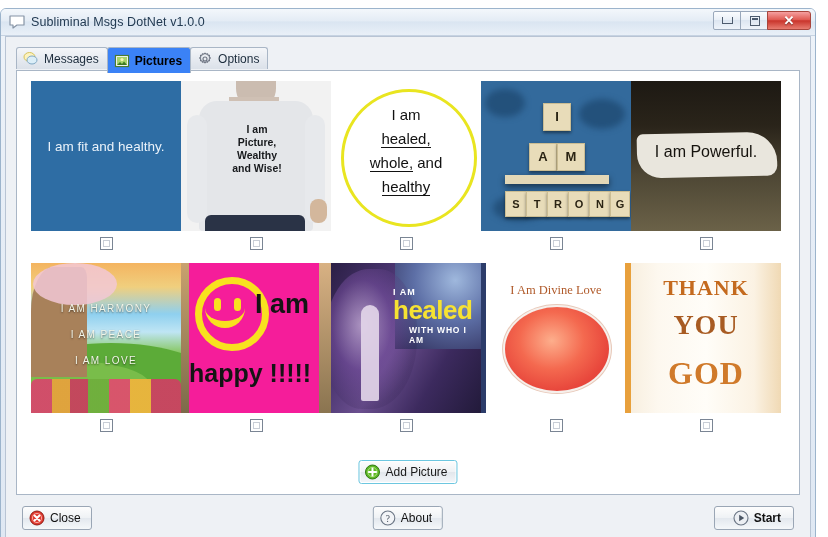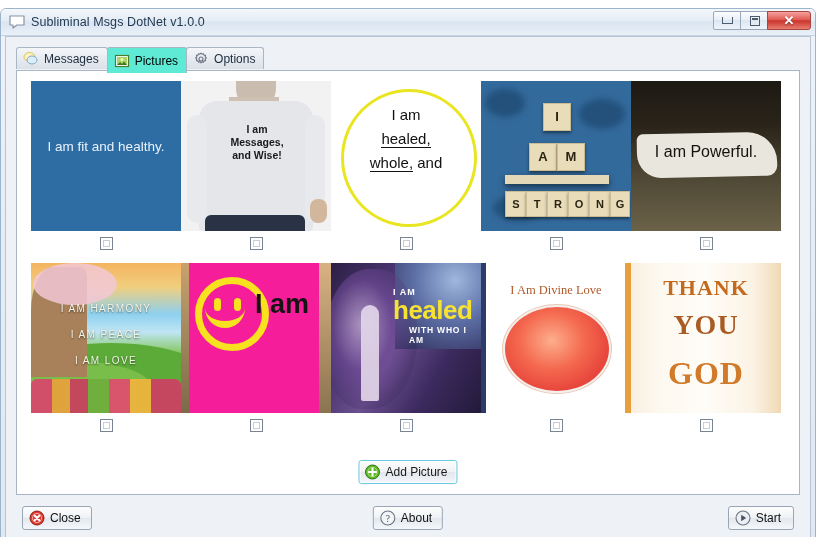--- a/index.html
+++ b/index.html
@@ -107,24 +107,25 @@
     border-bottom: none;
     border-radius: 3px 3px 0 0;
     background: linear-gradient(to bottom, #f4f6f9 0%, #e6eaf0 55%, #dbe1e9 100%);
     font-size: 12px;
     color: #1c2c3c;
     margin-right: -1px;
     position: relative;
   }
   .tab.active {
     height: 26px;
-    background: #5eead4;
+    background: #3b82f6;
     border-color: #a9b6c6;
     z-index: 3;
     color: #000;
+    font-weight: bold;
   }
   .tabpage {
     position: absolute; left: 10px; top: 33px; right: 10px; bottom: 44px;
     background: #ffffff;
     border: 1px solid #a9b6c6;
     box-sizing: border-box;
     z-index: 2;
   }
   .tab-ico { width: 16px; height: 16px; flex: none; position: relative; }
 
@@ -176,21 +177,21 @@
     display: flex; align-items: center; gap: 5px;
     border: 1px solid #9aa6b5;
     border-radius: 3px;
     box-sizing: border-box;
     background: linear-gradient(to bottom, #fdfdfd 0%, #eff2f5 48%, #e3e8ee 52%, #f5f8fa 100%);
     font-size: 12px; color: #111;
     cursor: default;
   }
   #btn-close { left: 16px; align-items: center; }
   #btn-about { left: 50%; transform: translateX(-50%); }
-  #btn-start { right: 16px; padding: 0 12px 0 6px; }
+  #btn-start { right: 16px; padding: 0 12px 0 18px; font-weight: bold; }
 
   .ico { width: 16px; height: 16px; flex: none; display:block; }
 
   
   .art { position:absolute; inset:0; }
   .artTxt { position:absolute; text-align:center; width:100%; }
 
   
   .a1 { background:#2e6da4; }
   .a1 .t { top:58px; color:#eaf2fa; font-size:13.5px; left:0; }
@@ -378,38 +379,40 @@
               <div class="art a2">
                 <div class="head"></div>
                   <div class="neck"></div>
                 <div class="body"></div>
                   <div class="armL"></div>
                   <div class="armR"></div>
                 <div class="hand"></div>
                   <div class="pants"></div>
                 <div class="artTxt t">
                   <div>I am</div>
-                  <div>Messages,</div>
+                  <div>Picture,</div>
+                  <div>Wealthy</div>
                   <div>and Wise!</div>
                 </div>
               </div>
             </div>
             <div class="cbrow">
                 <span class="cb"></span>
               </div>
           </div>
 
           <div class="pcell">
             <div class="pic">
               <div class="art a3">
                 <div class="circle"></div>
                 <div class="artTxt t">
                   <div>I am</div>
                   <div><span class="u">healed,</span></div>
                   <div><span class="u">whole,</span><span> and</span></div>
+                  <div><span class="u">healthy</span></div>
                 </div>
               </div>
             </div>
             <div class="cbrow">
                 <span class="cb"></span>
               </div>
           </div>
 
           <div class="pcell">
             <div class="pic">
@@ -472,20 +475,21 @@
             <div class="pic">
               <div class="art a7">
                 <div class="edgeL"></div>
                   <div class="edgeR"></div>
                 <div class="smile">
                   <span class="eye" style="left:12px;top:14px;"></span>
                   <span class="eye" style="left:32px;top:14px;"></span>
                 </div>
                 <div class="mouth"></div>
                 <div class="artTxt t1">I am</div>
+                <div class="artTxt t2">happy !!!!!</div>
               </div>
             </div>
             <div class="cbrow">
                 <span class="cb"></span>
               </div>
           </div>
 
           <div class="pcell">
             <div class="pic">
               <div class="art a8">

